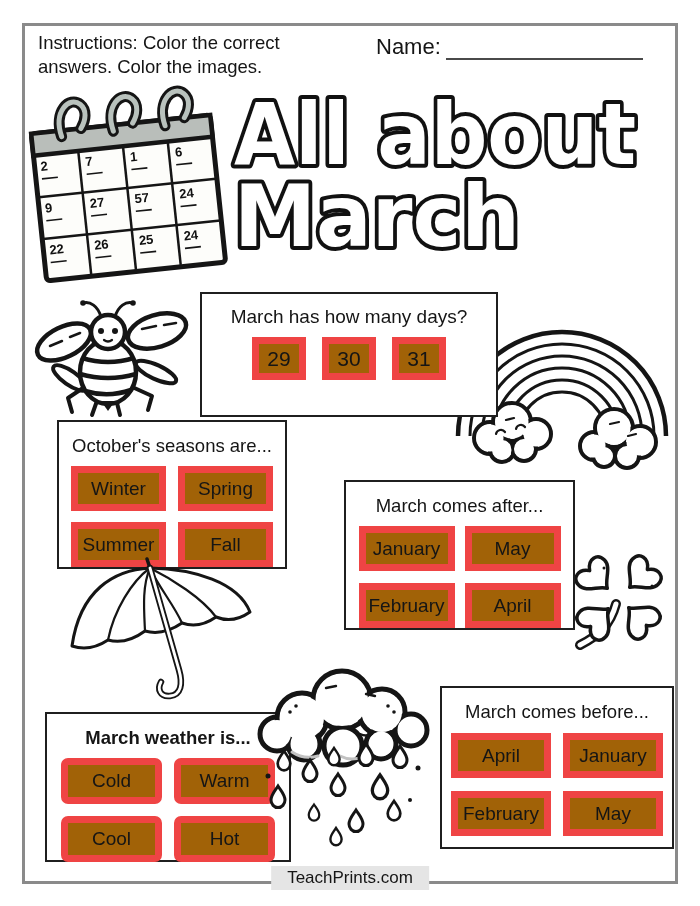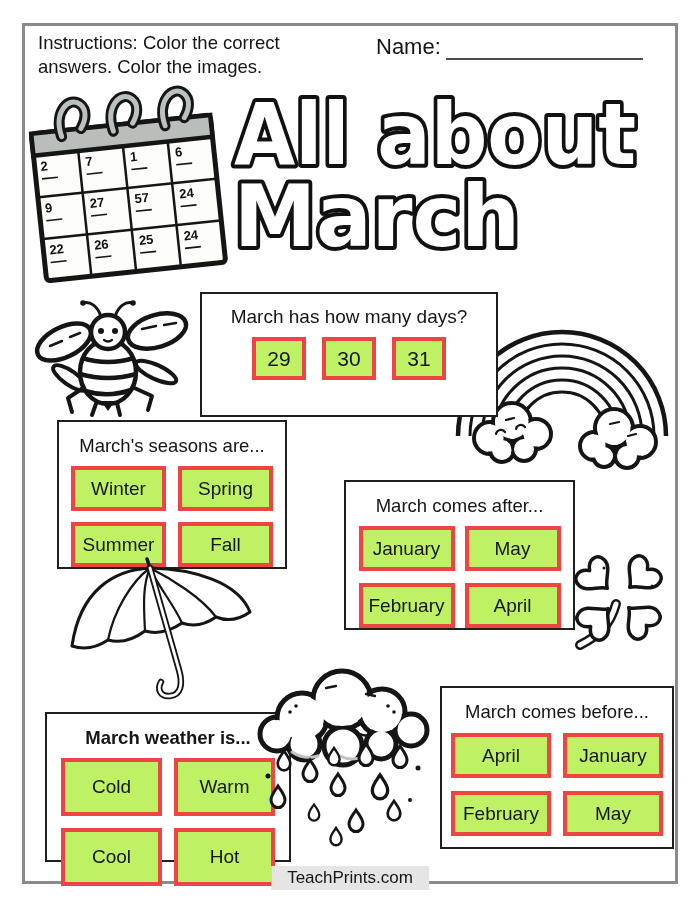--- a/index.html
+++ b/index.html
@@ -21,42 +21,42 @@
   #umbrella-art{left:62px;top:558px;width:200px;height:165px;z-index:3;}
   #raincloud-art{left:248px;top:654px;width:192px;height:194px;z-index:3;}
 
   .bubble{font-family:"DejaVu Sans","Liberation Sans",sans-serif;font-weight:bold;font-size:86px;
           fill:#ffffff;stroke:#111111;stroke-width:8px;paint-order:stroke;stroke-linejoin:round;}
 
   .qbox{position:absolute;background:#fff;border:2.5px solid #1f1f1f;box-sizing:border-box;z-index:2;}
   .qtitle{text-align:center;font-size:18.5px;}
   .opts{display:grid;justify-content:center;}
   .opts-row{display:flex;justify-content:center;}
-  .opt{border:4px solid #ef4444;background:#bef264;display:flex;align-items:center;justify-content:center;
+  .opt{border:7px solid #ef4444;background:#a16207;display:flex;align-items:center;justify-content:center;
        font-size:19px;box-sizing:border-box;}
 
   #q-days{left:200px;top:292px;width:298px;height:125px;}
   #q-days .qtitle{margin-top:12px;font-size:19px;}
   #q-days .opts-row{gap:16px;margin-top:9px;}
   #q-days .opt{width:54px;height:43px;font-size:21px;}
 
   #q-seasons{left:57px;top:420px;width:230px;height:149px;}
   #q-seasons .qtitle{margin-top:13px;}
   #q-seasons .opts{grid-template-columns:95px 95px;gap:11px 12px;margin-top:9px;}
   #q-seasons .opt{height:45px;}
 
   #q-after{left:344px;top:480px;width:231px;height:150px;}
   #q-after .qtitle{margin-top:13px;}
   #q-after .opts{grid-template-columns:96px 96px;gap:12px 10px;margin-top:9px;}
   #q-after .opt{height:45px;}
 
   #q-weather{left:45px;top:712px;width:246px;height:150px;}
   #q-weather .qtitle{margin-top:13px;font-weight:bold;}
   #q-weather .opts{grid-template-columns:101px 101px;gap:12px 12px;margin-top:9px;}
-  #q-weather .opt{height:58px;}
+  #q-weather .opt{height:46px;border-radius:7px;}
 
   #q-before{left:440px;top:686px;width:234px;height:163px;}
   #q-before .qtitle{margin-top:13px;}
   #q-before .opts{grid-template-columns:100px 100px;gap:13px 12px;margin-top:10px;}
   #q-before .opt{height:45px;}
 
   .footer{position:absolute;top:866px;left:50%;transform:translateX(-50%);background:#e5e5e5;
           padding:2px 16px;font-size:17px;z-index:5;white-space:nowrap;}
 
   .ink{stroke:#151515;fill:none;}
@@ -303,21 +303,21 @@
   <div class="qbox" id="q-days">
     <div class="qtitle">March has how many days?</div>
     <div class="opts-row">
       <div class="opt">29</div>
       <div class="opt">30</div>
       <div class="opt">31</div>
     </div>
   </div>
 
   <div class="qbox" id="q-seasons">
-    <div class="qtitle">March's seasons are...</div>
+    <div class="qtitle">October's seasons are...</div>
     <div class="opts">
       <div class="opt">Winter</div>
       <div class="opt">Spring</div>
       <div class="opt">Summer</div>
       <div class="opt">Fall</div>
     </div>
   </div>
 
   <div class="qbox" id="q-after">
     <div class="qtitle">March comes after...</div>

